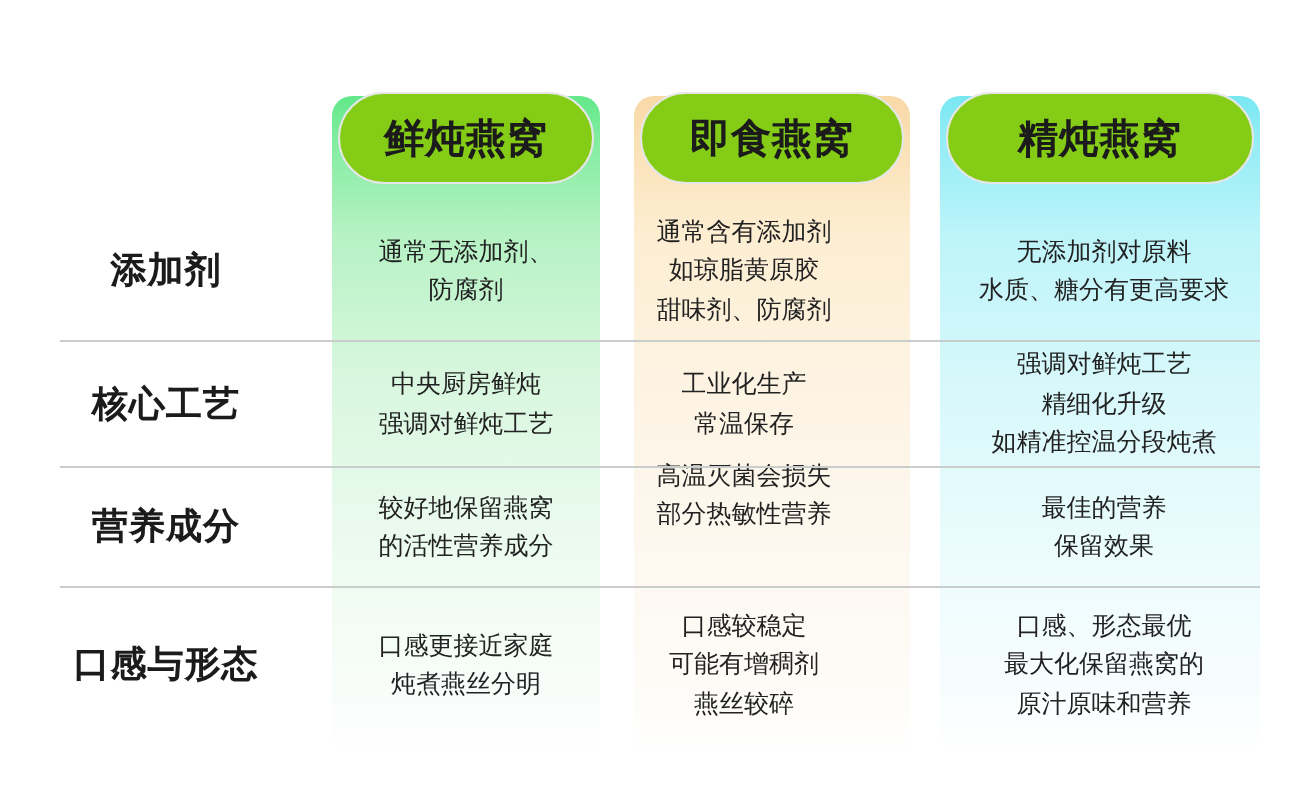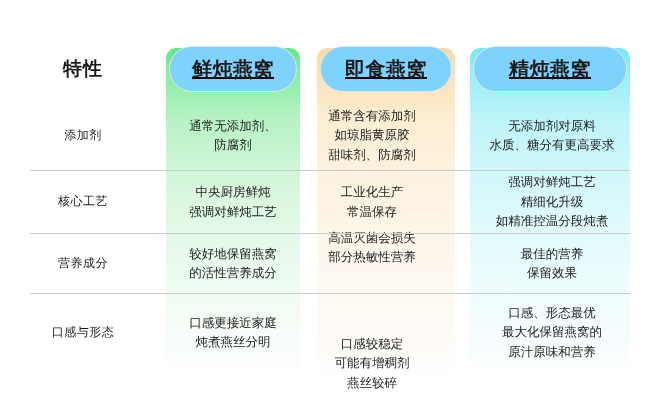--- a/index.html
+++ b/index.html
@@ -41,28 +41,27 @@
     background: linear-gradient(to bottom,
         #78e7f2 0px, #90ecf5 18px, #bdf4f9 70px,
         #d6f8fb 140px, #ecfcfd 230px, #f8fdfe 300px, #ffffff 330px);
   }
 
   
   .header-pill {
     position: absolute;
     top: 46px;
     height: 46px;
-    background: #7dd3fc;
+    background: #84cc16;
     border: 1px solid #e6e6e6;
     border-radius: 23px;
     display: flex;
     align-items: center;
     justify-content: center;
     z-index: 2;
-    text-decoration: underline;
   }
   .header-pill.c0 { left: 169px; width: 128px; }
   .header-pill.c1 { left: 320px; width: 132px; }
   .header-pill.c2 { left: 473px; width: 154px; }
   .header-pill .hdr-text {
     font-size: 20px;
     font-weight: 700;
     color: #1b1b1b;
     letter-spacing: 0.5px;
     white-space: nowrap;
@@ -91,22 +90,22 @@
   .row-label {
     position: absolute;
     left: 0px;
     width: 166px;
     display: flex;
     align-items: center;
     justify-content: center;
     z-index: 3;
   }
   .row-label span {
-    font-size: 12px;
-    font-weight: 400;
+    font-size: 18px;
+    font-weight: 700;
     color: #1b1b1b;
     letter-spacing: 0.5px;
     white-space: nowrap;
   }
 
   
   .cell {
     position: absolute;
     display: flex;
     align-items: center;
@@ -137,23 +136,20 @@
 </style>
 </head>
 <body>
 
 <div id="table-root">
 
   <div class="col-band c0"></div>
   <div class="col-band c1"></div>
   <div class="col-band c2"></div>
 
-  <div class="feature-header">
-    <span>特性</span>
-  </div>
 
   <div class="header-pill c0">
     <span class="hdr-text">鲜炖燕窝</span>
   </div>
   <div class="header-pill c1">
     <span class="hdr-text">即食燕窝</span>
   </div>
   <div class="header-pill c2">
     <span class="hdr-text">精炖燕窝</span>
   </div>
@@ -214,21 +210,21 @@
 
   <div class="separator" style="top:293px;"></div>
 
   <div class="row-label" style="top:293px;height:78px;">
     <span>口感与形态</span>
   </div>
   <div class="cell col0" style="top:293px;height:78px;">
     <span class="cell-text">口感更接近家庭
 炖煮燕丝分明</span>
   </div>
-  <div class="cell col1" style="top:293px;height:78px;margin-top:31px;">
+  <div class="cell col1" style="top:293px;height:78px;">
     <span class="cell-text">口感较稳定
 可能有增稠剂
 燕丝较碎</span>
   </div>
   <div class="cell col2" style="top:293px;height:78px;">
     <span class="cell-text">口感、形态最优
 最大化保留燕窝的
 原汁原味和营养</span>
   </div>
 

